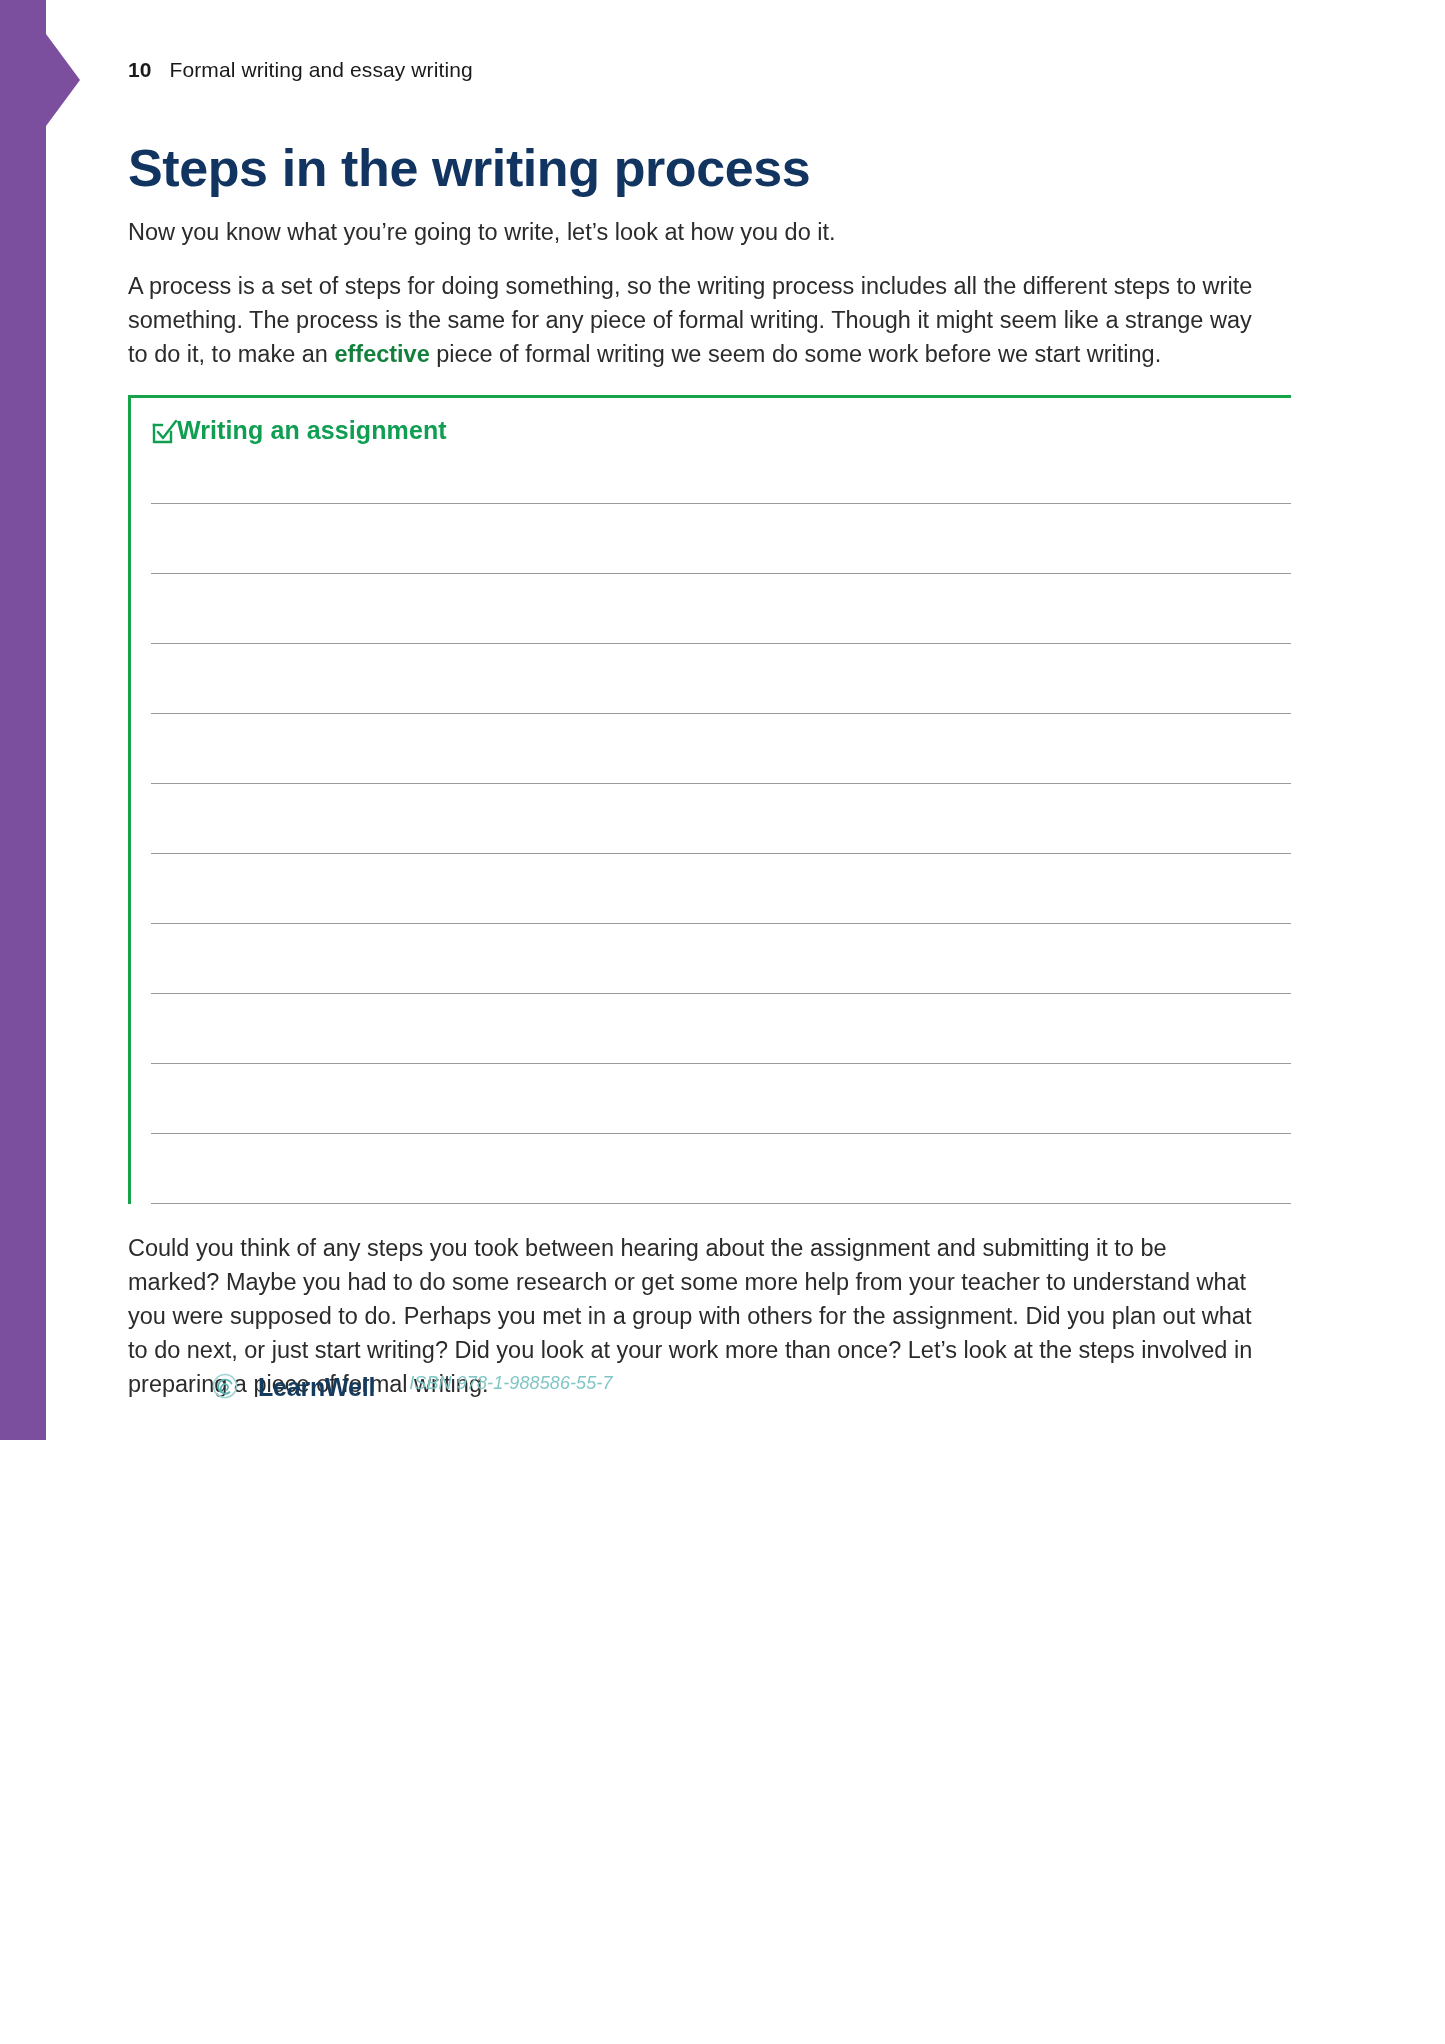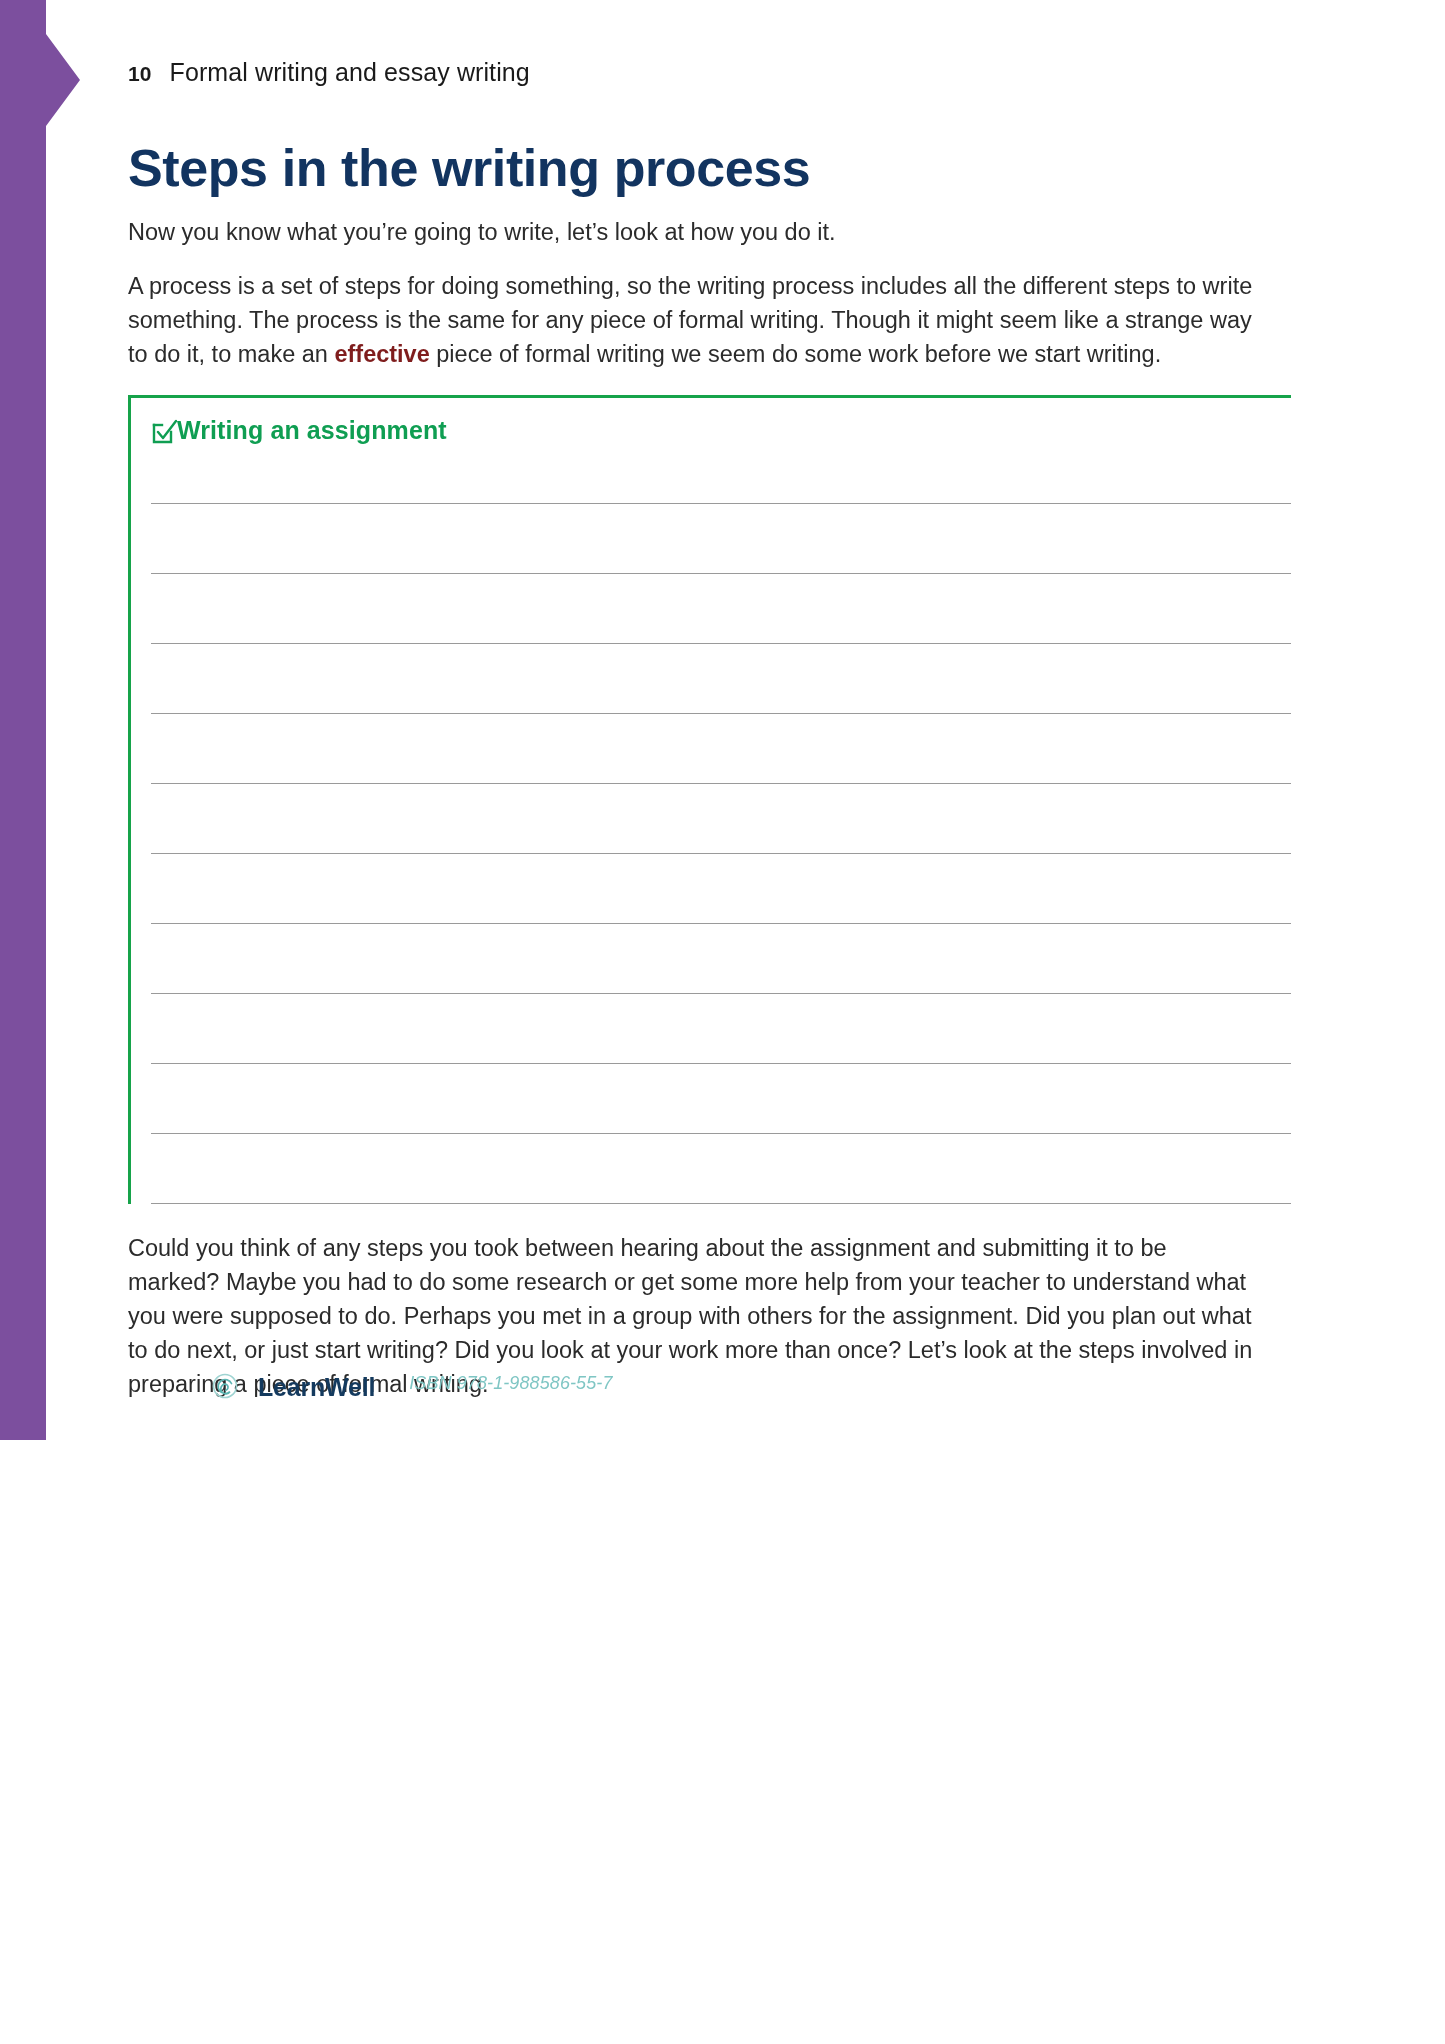--- a/index.html
+++ b/index.html
@@ -40,21 +40,21 @@
     color: #1a1a1a;
     font-size: 21px;
     letter-spacing: 0.1px;
   }
   .running-head .folio {
     font-weight: 700;
     font-size: 21px;
   }
   .running-head .chapter-title {
     font-weight: 400;
-    font-size: 25px;
+    font-size: 21px;
   }
 
   
   .content {
     position: absolute;
     left: 128px;
     top: 140px;
     width: 1150px;
   }
 
@@ -72,21 +72,21 @@
     color: #2b2b2b;
     font-size: 23.5px;
     line-height: 1.44;
     max-width: 1135px;
   }
   p.body-text.tight {
     margin-bottom: 20px;
     margin-top: 20px;
   }
   .emph-effective {
-    color: #7f1d1d;
+    color: #15803d;
     font-weight: 700;
   }
 
   
   .activity-box {
     position: relative;
     margin-top: 24px;
     border-top: 3px solid #16a34a;
     border-left: 3px solid #16a34a;
     padding: 0 0 0 0;

